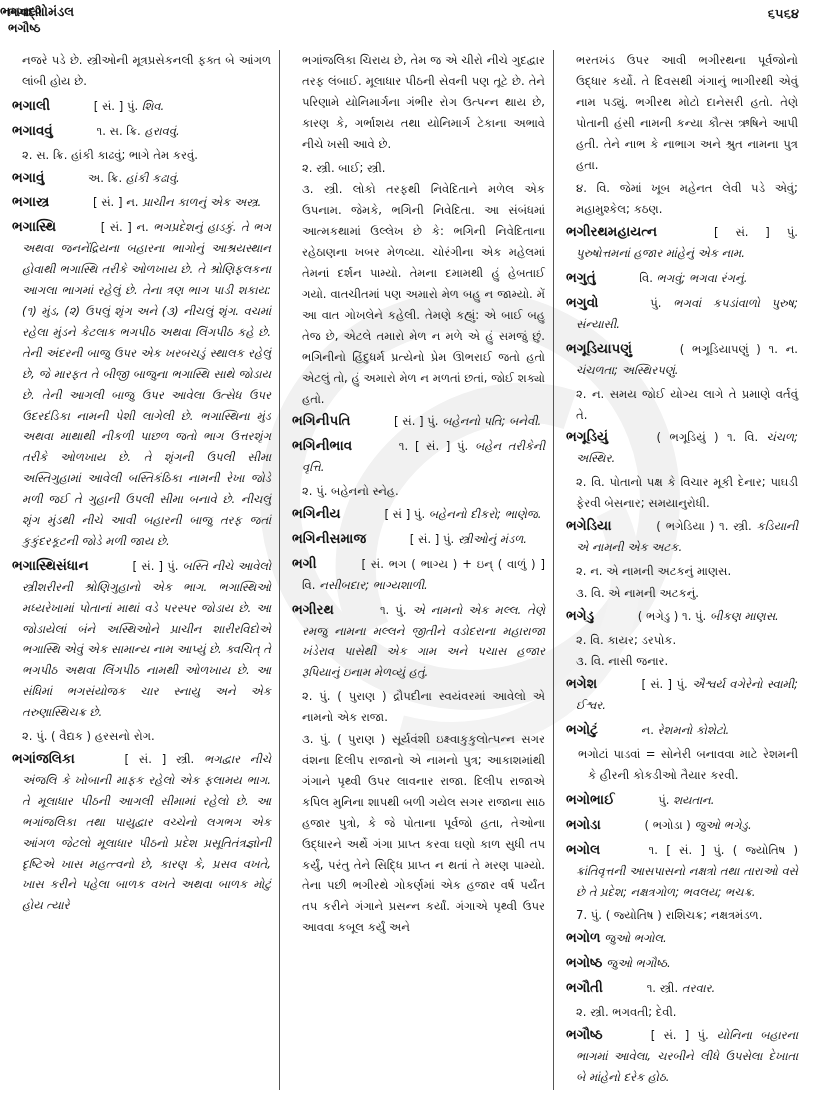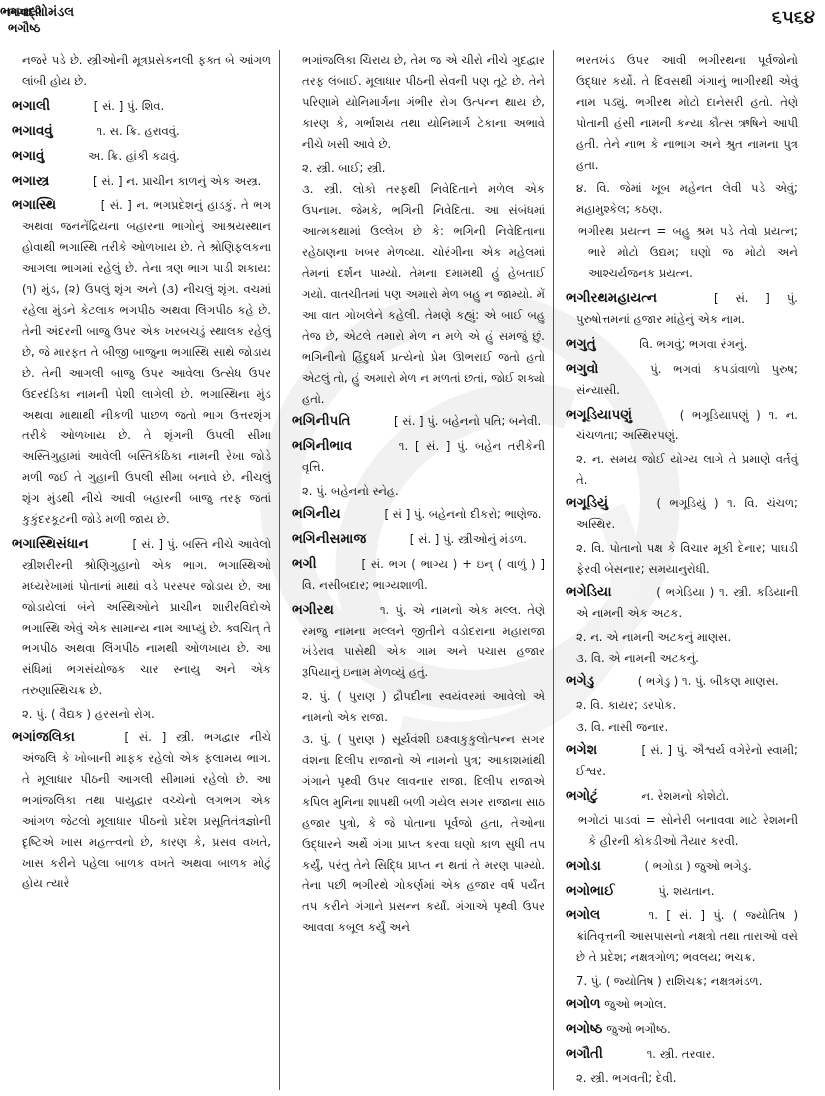--- a/index.html
+++ b/index.html
@@ -14,40 +14,40 @@
   .header {
     position: absolute; left: 0; top: 0; width: 825px; height: 46px; z-index: 1;
   }
   .guide-words {
     position: absolute; left: 8px; top: 4px; font-size: 12px; font-weight: bold; line-height: 16px;
   }
   .running-title {
     position: absolute; left: 0; right: 13px; top: 4px; text-align: left; font-size: 13px; font-weight: bold;
   }
   .page-number {
-    position: absolute; right: 10px; top: 6px; font-size: 18px; font-weight: bold;
+    position: absolute; right: 26px; top: 6px; font-size: 13px; font-weight: bold;
   }
   .columns {
     position: absolute; left: 0; top: 50px; width: 825px; height: 1040px;
     display: flex; z-index: 1;
   }
   .col {
     box-sizing: border-box; padding: 0 8px 0 12px; overflow: hidden;
     font-size: 11.6px; line-height: 20.9px; text-align: justify;
   }
   .col1 { width: 279px; }
   .col2 { width: 274px; border-left: 1.5px solid #555; }
   .col3 { width: 253px; border-left: 1.5px solid #555; }
   .entry { margin: 0 0 3px 0; padding-left: 10px; text-indent: -10px; }
   .sense { margin: 0 0 1px 0; padding-left: 10px; }
   .cont { margin: 0 0 3px 0; padding-left: 10px; }
   .example { margin: 0 0 3px 0; padding-left: 22px; text-indent: -10px; }
   .hw { font-weight: bold; font-size: 13.5px; }
   .gram { font-weight: normal; padding-left: 40px; }
-  .body-text { font-weight: normal; }
+  .body-text { font-weight: normal; font-style: italic; }
 </style>
 </head>
 <body>
 
 <svg class="watermark" viewBox="0 0 440 560">
   <circle cx="220" cy="250" r="190" fill="none" stroke="#f1f1f1" stroke-width="40"></circle>
   <path d="M120 380 C 60 250, 200 120, 320 160" fill="none" stroke="#f1f1f1" stroke-width="40"></path>
   <path d="M150 480 C 300 520, 420 380, 360 260" fill="none" stroke="#f3f3f3" stroke-width="30"></path>
 </svg>
 
@@ -58,20 +58,21 @@
   </div>
   <div class="running-title">ભગવદ્ગોમંડલ</div>
   <div class="page-number">૬૫૬૪</div>
 </header>
 
 <main class="columns">
   <section class="col col1">
       <p class="cont">નજરે પડે છે. સ્ત્રીઓની મૂત્રપ્રસેકનલી ફક્ત બે આંગળ લાંબી હોય છે.</p>
       <p class="entry"><span class="hw">ભગાલી</span> <span class="gram">[ સં. ] પું.</span> <span class="body-text">શિવ.</span></p>
       <p class="entry"><span class="hw">ભગાવવું</span> <span class="gram">૧. સ. ક્રિ.</span> <span class="body-text">હરાવવું.</span></p>
+      <p class="sense">૨. સ. ક્રિ. હાંકી કાઢવું; ભાગે તેમ કરવું.</p>
       <p class="entry"><span class="hw">ભગાવું</span> <span class="gram">અ. ક્રિ.</span> <span class="body-text">હાંકી કઢાવું.</span></p>
       <p class="entry"><span class="hw">ભગાસ્ત્ર</span> <span class="gram">[ સં. ] ન.</span> <span class="body-text">પ્રાચીન કાળનું એક અસ્ત્ર.</span></p>
       <p class="entry"><span class="hw">ભગાસ્થિ</span> <span class="gram">[ સં. ] ન.</span> <span class="body-text">ભગપ્રદેશનું હાડકું. તે ભગ અથવા જનનેંદ્રિયના બહારના ભાગોનું આશ્રયસ્થાન હોવાથી ભગાસ્થિ તરીકે ઓળખાય છે. તે શ્રોણિફલકના આગલા ભાગમાં રહેલું છે. તેના ત્રણ ભાગ પાડી શકાય: (૧) મુંડ, (૨) ઉપલું શૃંગ અને (૩) નીચલું શૃંગ. વચમાં રહેલા મુંડને કેટલાક ભગપીઠ અથવા લિંગપીઠ કહે છે. તેની અંદરની બાજુ ઉપર એક ખરબચડું સ્થાલક રહેલું છે, જે મારફત તે બીજી બાજુના ભગાસ્થિ સાથે જોડાય છે. તેની આગલી બાજુ ઉપર આવેલા ઉત્સેધ ઉપર ઉદરદંડિકા નામની પેશી લાગેલી છે. ભગાસ્થિના મુંડ અથવા માથાથી નીકળી પાછળ જતો ભાગ ઉત્તરશૃંગ તરીકે ઓળખાય છે. તે શૃંગની ઉપલી સીમા અસ્તિગુહામાં આવેલી બસ્તિકંઠિકા નામની રેખા જોડે મળી જઈ તે ગુહાની ઉપલી સીમા બનાવે છે. નીચલું શૃંગ મુંડથી નીચે આવી બહારની બાજુ તરફ જતાં કુકુંદરકૂટની જોડે મળી જાય છે.</span></p>
       <p class="entry"><span class="hw">ભગાસ્થિસંધાન</span> <span class="gram">[ સં. ] પું.</span> <span class="body-text">બસ્તિ નીચે આવેલો સ્ત્રીશરીરની શ્રોણિગુહાનો એક ભાગ. ભગાસ્થિઓ મધ્યરેખામાં પોતાનાં માથાં વડે પરસ્પર જોડાય છે. આ જોડાયેલાં બંને અસ્થિઓને પ્રાચીન શારીરવિદોએ ભગાસ્થિ એવું એક સામાન્ય નામ આપ્યું છે. ક્વચિત્ તે ભગપીઠ અથવા લિંગપીઠ નામથી ઓળખાય છે. આ સંધિમાં ભગસંયોજક ચાર સ્નાયુ અને એક તરુણાસ્થિચક્ર છે.</span></p>
       <p class="sense">૨. પું. ( વૈદ્યક ) હરસનો રોગ.</p>
       <p class="entry"><span class="hw">ભગાંજલિકા</span> <span class="gram">[ સં. ] સ્ત્રી.</span> <span class="body-text">ભગદ્વાર નીચે અંજલિ કે ખોબાની માફક રહેલો એક ફલામય ભાગ. તે મૂલાધાર પીઠની આગલી સીમામાં રહેલો છે. આ ભગાંજલિકા તથા પાયુદ્વાર વચ્ચેનો લગભગ એક આંગળ જેટલો મૂલાધાર પીઠનો પ્રદેશ પ્રસૂતિતંત્રજ્ઞોની દૃષ્ટિએ ખાસ મહત્ત્વનો છે, કારણ કે, પ્રસવ વખતે, ખાસ કરીને પહેલા બાળક વખતે અથવા બાળક મોટું હોય ત્યારે</span></p>
     </section>
   <section class="col col2">
       <p class="cont">ભગાંજલિકા ચિરાય છે, તેમ જ એ ચીરો નીચે ગુદદ્વાર તરફ લંબાઈ. મૂલાધાર પીઠની સેવની પણ તૂટે છે. તેને પરિણામે યોનિમાર્ગના ગંભીર રોગ ઉત્પન્ન થાય છે, કારણ કે, ગર્ભાશય તથા યોનિમાર્ગ ટેકાના અભાવે નીચે ખસી આવે છે.</p>
       <p class="sense">૨. સ્ત્રી. બાઈ; સ્ત્રી.</p>
@@ -82,39 +83,38 @@
       <p class="entry"><span class="hw">ભગિનીય</span> <span class="gram">[ સં ] પું.</span> <span class="body-text">બહેનનો દીકરો; ભાણેજ.</span></p>
       <p class="entry"><span class="hw">ભગિનીસમાજ</span> <span class="gram">[ સં. ] પું.</span> <span class="body-text">સ્ત્રીઓનું મંડળ.</span></p>
       <p class="entry"><span class="hw">ભગી</span> <span class="gram">[ સં. ભગ ( ભાગ્ય ) + ઇન્ ( વાળું ) ] વિ.</span> <span class="body-text">નસીબદાર; ભાગ્યશાળી.</span></p>
       <p class="entry"><span class="hw">ભગીરથ</span> <span class="gram">૧. પું.</span> <span class="body-text">એ નામનો એક મલ્લ. તેણે રમજુ નામના મલ્લને જીતીને વડોદરાના મહારાજા ખંડેરાવ પાસેથી એક ગામ અને પચાસ હજાર રૂપિયાનું ઇનામ મેળવ્યું હતું.</span></p>
       <p class="sense">૨. પું. ( પુરાણ ) દ્રૌપદીના સ્વયંવરમાં આવેલો એ નામનો એક રાજા.</p>
       <p class="sense">૩. પું. ( પુરાણ ) સૂર્યવંશી ઇક્ષ્વાકુકુલોત્પન્ન સગર વંશના દિલીપ રાજાનો એ નામનો પુત્ર; આકાશમાંથી ગંગાને પૃથ્વી ઉપર લાવનાર રાજા. દિલીપ રાજાએ કપિલ મુનિના શાપથી બળી ગયેલ સગર રાજાના સાઠ હજાર પુત્રો, કે જે પોતાના પૂર્વજો હતા, તેઓના ઉદ્ધારને અર્થે ગંગા પ્રાપ્ત કરવા ઘણો કાળ સુધી તપ કર્યું, પરંતુ તેને સિદ્ધિ પ્રાપ્ત ન થતાં તે મરણ પામ્યો. તેના પછી ભગીરથે ગોકર્ણમાં એક હજાર વર્ષ પર્યંત તપ કરીને ગંગાને પ્રસન્ન કર્યાં. ગંગાએ પૃથ્વી ઉપર આવવા કબૂલ કર્યું અને</p>
     </section>
   <section class="col col3">
       <p class="cont">ભરતખંડ ઉપર આવી ભગીરથના પૂર્વજોનો ઉદ્ધાર કર્યો. તે દિવસથી ગંગાનું ભાગીરથી એવું નામ પડ્યું. ભગીરથ મોટો દાનેસરી હતો. તેણે પોતાની હંસી નામની કન્યા કૌત્સ ઋષિને આપી હતી. તેને નાભ કે નાભાગ અને શ્રુત નામના પુત્ર હતા.</p>
       <p class="sense">૪. વિ. જેમાં ખૂબ મહેનત લેવી પડે એવું; મહામુશ્કેલ; કઠણ.</p>
-      <p class="example">ભગીરથ પ્રયત્ન = બહુ શ્રમ પડે તેવો પ્રયત્ન; ભારે મોટો ઉદ્યમ; ઘણો જ મોટો અને આશ્ચર્યજનક પ્રયત્ન.</p>
       <p class="entry"><span class="hw">ભગીરથમહાયત્ન</span> <span class="gram">[ સં. ] પું.</span> <span class="body-text">પુરુષોત્તમનાં હજાર માંહેનું એક નામ.</span></p>
       <p class="entry"><span class="hw">ભગુતું</span> <span class="gram">વિ.</span> <span class="body-text">ભગવું; ભગવા રંગનું.</span></p>
       <p class="entry"><span class="hw">ભગુવો</span> <span class="gram">પું.</span> <span class="body-text">ભગવાં કપડાંવાળો પુરુષ; સંન્યાસી.</span></p>
       <p class="entry"><span class="hw">ભગૂડિયાપણું</span> <span class="gram">( ભગૂડિયાપણું ) ૧. ન.</span> <span class="body-text">ચંચળતા; અસ્થિરપણું.</span></p>
       <p class="sense">૨. ન. સમય જોઈ યોગ્ય લાગે તે પ્રમાણે વર્તવું તે.</p>
       <p class="entry"><span class="hw">ભગૂડિયું</span> <span class="gram">( ભગૂડિયું ) ૧. વિ.</span> <span class="body-text">ચંચળ; અસ્થિર.</span></p>
       <p class="sense">૨. વિ. પોતાનો પક્ષ કે વિચાર મૂકી દેનાર; પાઘડી ફેરવી બેસનાર; સમયાનુરોધી.</p>
       <p class="entry"><span class="hw">ભગેડિયા</span> <span class="gram">( ભગેડિયા ) ૧. સ્ત્રી.</span> <span class="body-text">કડિયાની એ નામની એક અટક.</span></p>
       <p class="sense">૨. ન. એ નામની અટકનું માણસ.</p>
       <p class="sense">૩. વિ. એ નામની અટકનું.</p>
       <p class="entry"><span class="hw">ભગેડુ</span> <span class="gram">( ભગેડુ ) ૧. પું.</span> <span class="body-text">બીકણ માણસ.</span></p>
       <p class="sense">૨. વિ. કાયર; ડરપોક.</p>
       <p class="sense">૩. વિ. નાસી જનાર.</p>
       <p class="entry"><span class="hw">ભગેશ</span> <span class="gram">[ સં. ] પું.</span> <span class="body-text">ઐશ્વર્ય વગેરેનો સ્વામી; ઈશ્વર.</span></p>
       <p class="entry"><span class="hw">ભગોટું</span> <span class="gram">ન.</span> <span class="body-text">રેશમનો કોશેટો.</span></p>
       <p class="example">ભગોટાં પાડવાં = સોનેરી બનાવવા માટે રેશમની કે હીરની કોકડીઓ તૈયાર કરવી.</p>
+      <p class="entry"><span class="hw">ભગોભાઈ</span> <span class="gram">પું.</span> <span class="body-text">શયતાન.</span></p>
       <p class="entry"><span class="hw">ભગોડા</span> <span class="gram">( ભગોડા )</span> <span class="body-text">જુઓ ભગેડુ.</span></p>
-      <p class="entry"><span class="hw">ભગોભાઈ</span> <span class="gram">પું.</span> <span class="body-text">શયતાન.</span></p>
       <p class="entry"><span class="hw">ભગોલ</span> <span class="gram">૧. [ સં. ] પું. ( જ્યોતિષ )</span> <span class="body-text">ક્રાંતિવૃત્તની આસપાસનો નક્ષત્રો તથા તારાઓ વસે છે તે પ્રદેશ; નક્ષત્રગોળ; ભવલય; ભચક્ર.</span></p>
       <p class="sense">7. પું. ( જ્યોતિષ ) રાશિચક્ર; નક્ષત્રમંડળ.</p>
       <p class="entry"><span class="hw">ભગોળ</span> <span class="body-text">જુઓ ભગોલ.</span></p>
       <p class="entry"><span class="hw">ભગોષ્ઠ</span> <span class="body-text">જુઓ ભગૌષ્ઠ.</span></p>
       <p class="entry"><span class="hw">ભગૌતી</span> <span class="gram">૧. સ્ત્રી.</span> <span class="body-text">તરવાર.</span></p>
       <p class="sense">૨. સ્ત્રી. ભગવતી; દેવી.</p>
       <p class="entry"><span class="hw">ભગૌષ્ઠ</span> <span class="gram">[ સં. ] પું.</span> <span class="body-text">યોનિના બહારના ભાગમાં આવેલા, ચરબીને લીધે ઉપસેલા દેખાતા બે માંહેનો દરેક હોઠ.</span></p>
     </section>
 </main>
 

